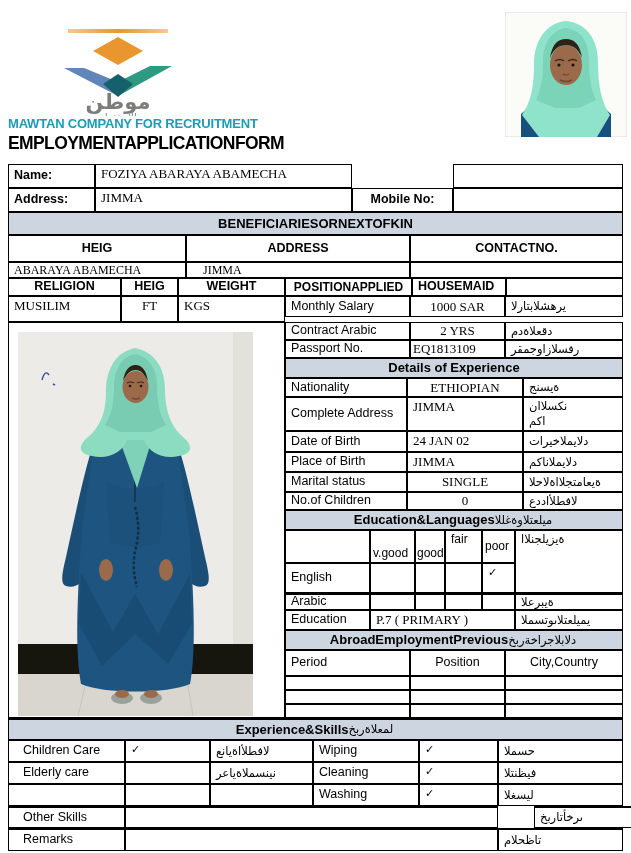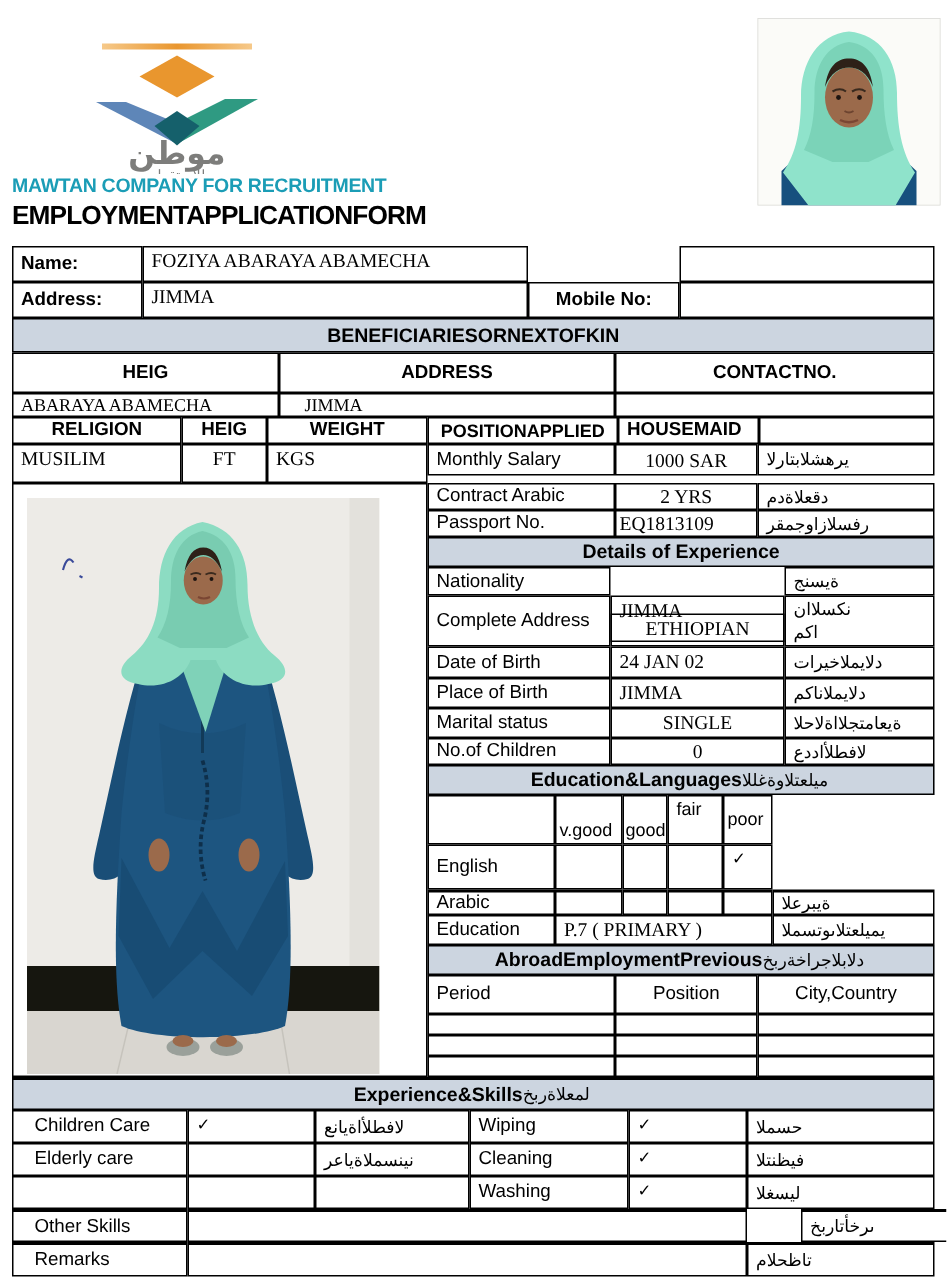--- a/index.html
+++ b/index.html
@@ -102,21 +102,21 @@
   <div class="cell serif center" style="left:410px;top:322px;width:95px;height:18px;">2 YRS</div>
   <div class="cell ar right" style="left:505px;top:322px;width:118px;height:18px;">دقعلاةدم</div>
 
   <div class="cell" style="left:285px;top:340px;width:125px;height:18px;">Passport No.</div>
   <div class="cell serif" style="left:410px;top:340px;width:95px;height:18px;padding:0 2px;">EQ1813109</div>
   <div class="cell ar right" style="left:505px;top:340px;width:118px;height:18px;">رفسلازاوجمقر</div>
 
   <div class="cell band" style="left:285px;top:358px;width:338px;height:20px;">Details of Experience</div>
 
   <div class="cell" style="left:285px;top:378px;width:122px;height:19px;">Nationality</div>
-  <div class="cell serif center" style="left:407px;top:378px;width:116px;height:19px;margin-top:31px;">ETHIOPIAN</div>
+  <div class="cell serif center" style="left:407px;top:378px;width:116px;height:19px;">ETHIOPIAN</div>
   <div class="cell ar right" style="left:523px;top:378px;width:100px;height:19px;">ةيسنج</div>
 
   <div class="cell" style="left:285px;top:397px;width:122px;height:34px;">Complete Address</div>
   <div class="cell serif topalign" style="left:407px;top:397px;width:116px;height:34px;">JIMMA</div>
   <div class="cell ar col" style="left:523px;top:397px;width:100px;height:34px;">
     <span>نكسلاان</span>
     <span>اكم</span>
   </div>
 
   <div class="cell" style="left:285px;top:431px;width:122px;height:21px;">Date of Birth</div>
@@ -138,20 +138,21 @@
   <div class="cell band" style="left:285px;top:510px;width:338px;height:20px;">
     <span>Education&amp;Languages</span>
       <span class="ar">ميلعتلاوةغللا</span>
   </div>
 
   <div class="cell" style="left:285px;top:530px;width:85px;height:33px;"></div>
   <div class="cell bottomalign small" style="left:370px;top:530px;width:45px;height:33px;padding:0 2px 2px 2px;">v.good</div>
   <div class="cell bottomalign small" style="left:415px;top:530px;width:30px;height:33px;padding:0 1px 2px 1px;">good</div>
   <div class="cell topalign small" style="left:445px;top:530px;width:37px;height:33px;">fair</div>
   <div class="cell small" style="left:482px;top:530px;width:33px;height:33px;padding:0 2px;">poor</div>
+  <div class="cell ar topalign right" style="left:515px;top:530px;width:108px;height:63px;">ةيزيلجنلاا</div>
 
   <div class="cell" style="left:285px;top:563px;width:85px;height:30px;">English</div>
   <div class="cell" style="left:370px;top:563px;width:45px;height:30px;"></div>
   <div class="cell" style="left:415px;top:563px;width:30px;height:30px;"></div>
   <div class="cell" style="left:445px;top:563px;width:37px;height:30px;"></div>
   <div class="cell check" style="left:482px;top:563px;width:33px;height:30px;">✓</div>
 
   <div class="cell" style="left:285px;top:593px;width:85px;height:17px;border-top-width:2px;">Arabic</div>
   <div class="cell" style="left:370px;top:593px;width:45px;height:17px;border-top-width:2px;"></div>
   <div class="cell" style="left:415px;top:593px;width:30px;height:17px;border-top-width:2px;"></div>

